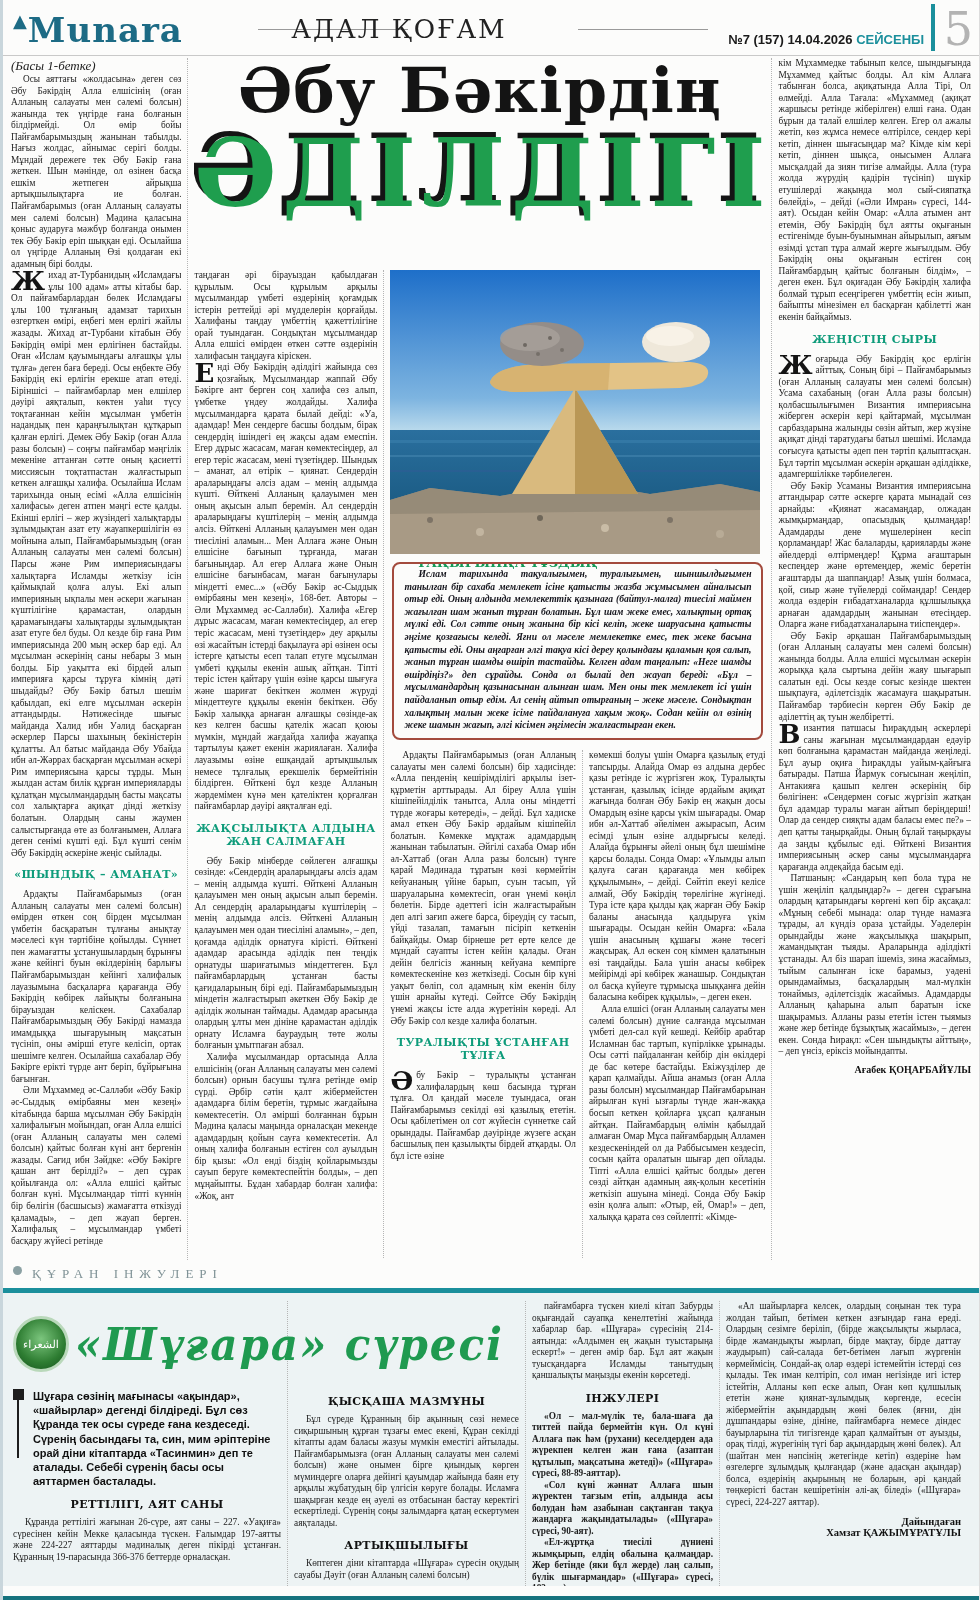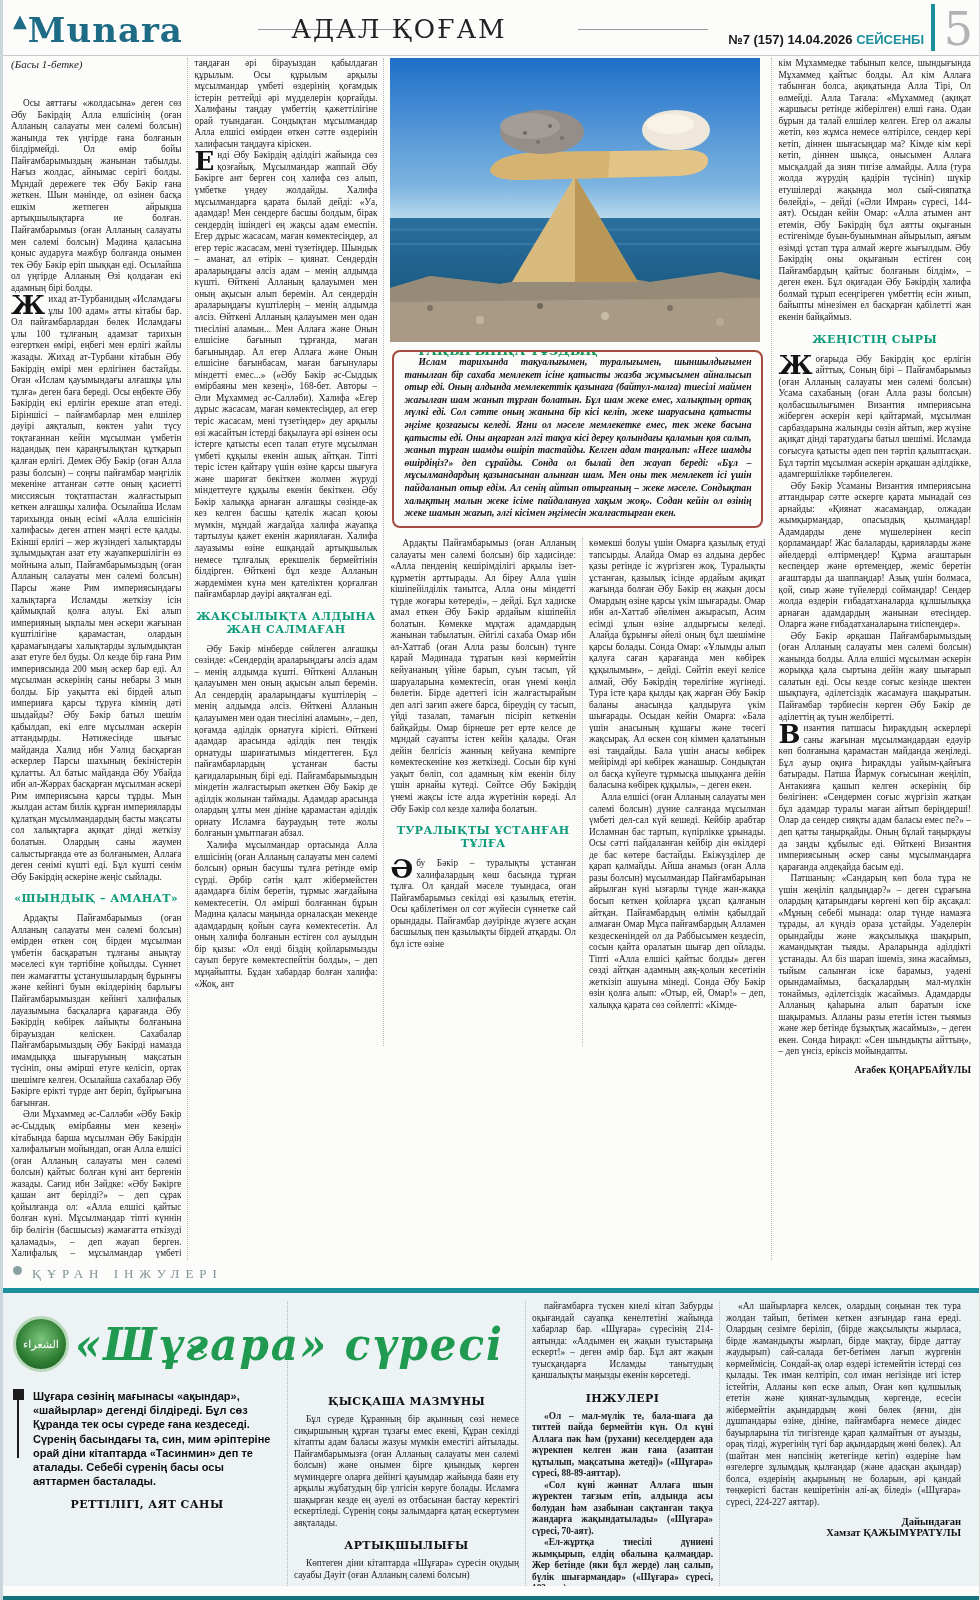--- a/index.html
+++ b/index.html
@@ -35,21 +35,21 @@
   .hl2 { font-family:"DejaVu Serif", serif; font-weight:bold; font-size:94px; line-height:98px;
          color:#1f9e4e; letter-spacing:6px; text-shadow:-5px -5px 0 #141414; }
   .center-row { display:flex; height:988px; }
   .colB { width:184px; height:100%; overflow:hidden; }
   .mid { width:382px; height:100%; }
   .colC { width:186px; height:100%; overflow:hidden; }
   .colD { width:184px; height:100%; overflow:hidden; }
 
   .p { font-size:9.3px; line-height:11.55px; text-align:justify; color:#1c1c1c; text-indent:12px; }
   .p.noind { text-indent:0; }
-  .continued { font-style:italic; font-size:11px; margin-bottom:28px; color:#222; }
+  .continued { font-style:italic; font-size:13px; margin-bottom:0; color:#222; }
   .dc { float:left; font-family:"DejaVu Serif", serif; font-weight:bold; font-size:26px;
         line-height:22px; padding-right:3px; color:#141414; }
   h4.sec { font-family:"DejaVu Serif", serif; font-weight:bold; font-size:11px; letter-spacing:.5px;
         color:#0e9b7a; text-align:center; margin:9px 0 8px; }
 
   .photo-wrap { height:284px; margin-bottom:8px; }
   .tuz-box { position:relative; border:2px solid #a34b3e; border-radius:8px; padding:4px 10px 8px;
         margin:6px 2px 10px; height:178px; overflow:hidden; }
   .tuz-title { position:absolute; top:-9px; left:14px; background:#fcfcfb; padding:0 8px;
         font-family:"DejaVu Serif", serif; font-weight:bold; font-size:13px; color:#149a57; }
@@ -111,20 +111,24 @@
     <div class="colA">
       <div class="continued">(Басы 1-бетке)</div>
       <p class="p">Осы аяттағы «жолдасына» деген сөз Әбу Бәкірдің Алла елшісінің (оған Алланың салауаты мен сәлемі болсын) жанында тек үңгірде ғана болғанын білдірмейді. Ол өмір бойы Пайғамбарымыздың жанынан табылды. Нағыз жолдас, айнымас серігі болды. Мұндай дережеге тек Әбу Бәкір ғана жеткен. Шын мәнінде, ол өзінен басқа ешкім жетпеген айрықша артықшылықтарға ие болған. Пайғамбарымыз (оған Алланың салауаты мен сәлемі болсын) Мәдина қаласына қоныс аударуға мәжбүр болғанда онымен тек Әбу Бәкір еріп шыққан еді. Осылайша ол үңгірде Алланың Өзі қолдаған екі адамның бірі болды.</p>
       <p class="p noind"><span class="dc">Ж</span><span>ихад ат-Турбанидың «Исламдағы ұлы 100 адам» атты кітабы бар. Ол пайғамбарлардан бөлек Исламдағы ұлы 100 тұлғаның адамзат тарихын өзгерткен өмірі, еңбегі мен ерлігі жайлы жазады. Жихад ат-Турбани кітабын Әбу Бәкірдің өмірі мен ерлігінен бастайды. Оған «Ислам қауымындағы алғашқы ұлы тұлға» деген баға береді. Осы еңбекте Әбу Бәкірдің екі ерлігін ерекше атап өтеді. Біріншісі – пайғамбарлар мен елшілер дәуірі аяқталып, көктен уаһи түсу тоқтағаннан кейін мұсылман үмбетін надандық пен қараңғылықтан құтқарып қалған ерлігі. Демек Әбу Бәкір (оған Алла разы болсын) – соңғы пайғамбар мәңгілік мекеніне аттанған сәтте оның қасиетті миссиясын тоқтатпастан жалғастырып кеткен алғашқы халифа. Осылайша Ислам тарихында оның есімі «Алла елшісінің халифасы» деген атпен мәңгі есте қалды. Екінші ерлігі – жер жүзіндегі халықтарды зұлымдықтан азат ету жауапкершілігін өз мойнына алып, Пайғамбарымыздың (оған Алланың салауаты мен сәлемі болсын) Парсы және Рим империясындағы халықтарға Исламды жеткізу ісін қаймықпай қолға алуы. Екі алып империяның ықпалы мен әскери жағынан күштілігіне қарамастан, олардың қарамағындағы халықтарды зұлымдықтан азат етуге бел буды. Ол кезде бір ғана Рим империясында 200 мың әскер бар еді. Ал мұсылман әскерінің саны небары 3 мың болды. Бір уақытта екі бірдей алып империяға қарсы тұруға кімнің дәті шыдайды? Әбу Бәкір батыл шешім қабылдап, екі елге мұсылман әскерін аттандырды. Нәтижесінде шығыс майданда Халид ибн Уәлид басқарған әскерлер Парсы шахының бекіністерін құлатты. Ал батыс майданда Әбу Убайда ибн әл-Жәррах басқарған мұсылман әскері Рим империясына қарсы тұрды. Мың жылдан астам билік құрған империяларды құлатқан мұсылмандардың басты мақсаты сол халықтарға ақиқат дінді жеткізу болатын. Олардың саны жаумен салыстырғанда өте аз болғанымен, Аллаға деген сенімі күшті еді. Бұл күшті сенім Әбу Бәкірдің әскеріне жеңіс сыйлады.</span></p>
       <h4 class="sec">«ШЫНДЫҚ – АМАНАТ»</h4>
       <p class="p">Ардақты Пайғамбарымыз (оған Алланың салауаты мен сәлемі болсын) өмірден өткен соң бірден мұсылман үмбетін басқаратын тұлғаны анықтау мәселесі күн тәртібіне қойылды. Сүннет пен жамағатты ұстанушылардың бұрынғы және кейінгі буын өкілдерінің барлығы Пайғамбарымыздан кейінгі халифалық лауазымына басқаларға қарағанда Әбу Бәкірдің көбірек лайықты болғанына бірауыздан келіскен. Сахабалар Пайғамбарымыздың Әбу Бәкірді намазда имамдыққа шығаруының мақсатын түсініп, оны әмірші етуге келісіп, ортақ шешімге келген. Осылайша сахабалар Әбу Бәкірге ерікті түрде ант беріп, бұйрығына бағынған.</p>
       <p class="p">Әли Мұхаммед әс-Салләби «Әбу Бәкір әс-Сыддық өмірбаяны мен кезеңі» кітабында барша мұсылман Әбу Бәкірдің халифалығын мойындап, оған Алла елшісі (оған Алланың салауаты мен сәлемі болсын) қайтыс болған күні ант бергенін жазады. Сағид ибн Зәйдке: «Әбу Бәкірге қашан ант берілді?» – деп сұрақ қойылғанда ол: «Алла елшісі қайтыс болған күні. Мұсылмандар тіпті күннің бір бөлігін (басшысыз) жамағатта өткізуді қаламады», – деп жауап берген. Халифалық – мұсылмандар үмбеті басқару жүйесі ретінде</p>
     </div>
 
     <div class="center gut">
+      <div class="headline">
+        <div class="hl1">Әбу Бәкірдің</div>
+        <div class="hl2">ӘДІЛДІГІ</div>
+      </div>
       <div class="center-row">
         <div class="colB">
           <p class="p noind">таңдаған әрі бірауыздан қабылдаған құрылым. Осы құрылым арқылы мұсылмандар үмбеті өздерінің қоғамдық істерін реттейді әрі мүдделерін қорғайды. Халифаны таңдау үмбеттің қажеттілігіне орай туындаған. Сондықтан мұсылмандар Алла елшісі өмірден өткен сәтте өздерінің халифасын таңдауға кіріскен.</p>
           <p class="p noind"><span class="dc">Е</span><span>нді Әбу Бәкірдің әділдігі жайында сөз қозғайық. Мұсылмандар жаппай Әбу Бәкірге ант берген соң халифа сөз алып, үмбетке үндеу жолдайды. Халифа мұсылмандарға қарата былай дейді: «Уа, адамдар! Мен сендерге басшы болдым, бірақ сендердің ішіндегі ең жақсы адам емеспін. Егер дұрыс жасасам, маған көмектесіңдер, ал егер теріс жасасам, мені түзетіңдер. Шындық – аманат, ал өтірік – қиянат. Сендердің араларыңдағы әлсіз адам – менің алдымда күшті. Өйткені Алланың қалауымен мен оның ақысын алып беремін. Ал сендердің араларыңдағы күштілерің – менің алдымда әлсіз. Өйткені Алланың қалауымен мен одан тиесіліні аламын... Мен Аллаға және Оның елшісіне бағынып тұрғанда, маған бағыныңдар. Ал егер Аллаға және Оның елшісіне бағынбасам, маған бағынулары міндетті емес...» («Әбу Бәкір әс-Сыддық өмірбаяны мен кезеңі», 168-бет. Авторы – Әли Мұхаммед әс-Салләби). Халифа «Егер дұрыс жасасам, маған көмектесіңдер, ал егер теріс жасасам, мені түзетіңдер» деу арқылы өзі жасайтын істерді бақылауға әрі өзінен осы істерге қатысты есеп талап етуге мұсылман үмбеті құқылы екенін ашық айтқан. Тіпті теріс істен қайтару үшін өзіне қарсы шығуға және шариғат бекіткен жолмен жүруді міндеттеуге құқылы екенін бекіткен. Әбу Бәкір халыққа арнаған алғашқы сөзінде-ақ кез келген басшы қателік жасап қоюы мүмкін, мұндай жағдайда халифа жауапқа тартылуы қажет екенін жариялаған. Халифа лауазымы өзіне ешқандай артықшылық немесе тұлғалық ерекшелік бермейтінін білдірген. Өйткені бұл кезде Алланың жәрдемімен күнә мен қателіктен қорғалған пайғамбарлар дәуірі аяқталған еді.</span></p>
           <h4 class="sec">ЖАҚСЫЛЫҚТА АЛДЫНА ЖАН САЛМАҒАН</h4>
           <p class="p">Әбу Бәкір мінберде сөйлеген алғашқы сөзінде: «Сендердің араларыңдағы әлсіз адам – менің алдымда күшті. Өйткені Алланың қалауымен мен оның ақысын алып беремін. Ал сендердің араларыңдағы күштілерің – менің алдымда әлсіз. Өйткені Алланың қалауымен мен одан тиесіліні аламын», – деп, қоғамда әділдік орнатуға кірісті. Өйткені адамдар арасында әділдік пен теңдік орнатуды шариғатымыз міндеттеген. Бұл пайғамбарлардың ұстанған басты қағидаларының бірі еді. Пайғамбарымыздың міндетін жалғастырып әкеткен Әбу Бәкір де әділдік жолынан таймады. Адамдар арасында олардың ұлты мен дініне қарамастан әділдік орнату Исламға баураудың төте жолы болғанын ұмытпаған абзал.</p>
           <p class="p">Халифа мұсылмандар ортасында Алла елшісінің (оған Алланың салауаты мен сәлемі болсын) орнын басушы тұлға ретінде өмір сүрді. Әрбір сәтін қалт жібермейстен адамдарға білім беретін, тұрмыс жағдайына көмектесетін. Ол әмірші болғаннан бұрын Мәдина қаласы маңында орналасқан мекенде адамдардың қойын сауға көмектесетін. Ал оның халифа болғанын естіген сол ауылдың бір қызы: «Ол енді біздің қойларымызды сауып беруге көмектеспейтін болды», – деп мұңайыпты. Бұдан хабардар болған халифа: «Жоқ, ант</p>
         </div>
         <div class="mid gut">
           <div class="photo-wrap">
@@ -214,33 +218,34 @@
             <div class="script-title">«Шұғара» сүресі</div>
           </div>
           <div class="intro">
             <div class="sq">
                 <i></i>
                 <u></u>
               </div>
             <div class="intro-text">Шұғара сөзінің мағынасы «ақындар», «шайырлар» дегенді білдіреді. Бұл сөз Құранда тек осы сүреде ғана кездеседі. Сүренің басындағы та, син, мим әріптеріне орай діни кітаптарда «Тасинмин» деп те аталады. Себебі сүренің басы осы аяттармен басталады.</div>
           </div>
           <h5 class="qh">РЕТТІЛІГІ, АЯТ САНЫ</h5>
+          <p class="qp">Құранда реттілігі жағынан 26-сүре, аят саны – 227. «Уақиға» сүресінен кейін Мекке қаласында түскен. Ғалымдар 197-аятты және 224-227 аяттарды мәдиналық деген пікірді ұстанған. Құранның 19-парасында 366-376 беттерде орналасқан.</p>
         </div>
         <div class="qc2 gut">
           <div style="height:84px;"></div>
           <h5 class="qh">ҚЫСҚАША МАЗМҰНЫ</h5>
           <p class="qp">Бұл сүреде Құранның бір ақынның сөзі немесе сиқыршының құрған тұзағы емес екені, Құран секілді кітапты адам баласы жазуы мүмкін еместігі айтылады. Пайғамбарымызға (оған Алланың салауаты мен сәлемі болсын) және онымен бірге қиындық көрген мүминдерге оларға дейінгі қауымдар жайында баян ету арқылы жұбатудың бір үлгісін көруге болады. Исламға шақырған кезде ең әуелі өз отбасынан бастау керектігі ескертіледі. Сүренің соңы залымдарға қатаң ескертумен аяқталады.</p>
           <h5 class="qh">АРТЫҚШЫЛЫҒЫ</h5>
           <p class="qp">Көптеген діни кітаптарда «Шұғара» сүресін оқудың сауабы Дәуіт (оған Алланың сәлемі болсын)</p>
         </div>
         <div class="qc3 gut">
           <p class="qp noind">пайғамбарға түскен киелі кітап Забурды оқығандай сауапқа кенелтетіні жайында хабарлар бар. «Шұғара» сүресінің 214-аятында: «Алдымен ең жақын туыстарыңа ескерт!» – деген әмір бар. Бұл аят жақын туысқандарға Исламды танытудың қаншалықты маңызды екенін көрсетеді.</p>
           <h5 class="qh">ІНЖУЛЕРІ</h5>
           <p class="qp b">«Ол – мал-мүлік те, бала-шаға да титтей пайда бермейтін күн. Ол күні Аллаға пәк һәм (рухани) кеселдерден ада жүрекпен келген жан ғана (азаптан құтылып, мақсатына жетеді)» («Шұғара» сүресі, 88-89-аяттар).</p>
-          <p class="qp b">«Сол күні жәннат Аллаға шын жүректен тағзым етіп, алдында асы болудан һәм азабынан сақтанған тақуа жандарға жақындатылады» («Шұғара» сүресі, 70-аят).</p>
+          <p class="qp b">«Сол күні жәннат Аллаға шын жүректен тағзым етіп, алдында асы болудан һәм азабынан сақтанған тақуа жандарға жақындатылады» («Шұғара» сүресі, 90-аят).</p>
           <p class="qp b">«Ел-жұртқа тиесілі дүниені жымқырып, елдің обалына қалмаңдар. Жер бетінде (яки бұл жерде) лаң салып, бүлік шығармаңдар» («Шұғара» сүресі, 183-аят).</p>
         </div>
         <div class="qc4 gut">
           <p class="qp">«Ал шайырларға келсек, олардың соңынан тек тура жолдан тайып, бетімен кеткен азғындар ғана ереді. Олардың сезімге беріліп, (бірде жақсылықты жырласа, бірде жамандықты жырлап, бірде мақтау, бірде даттау жаудырып) сай-салада бет-бетімен лағып жүргенін көрмеймісің. Сондай-ақ олар өздері істемейтін істерді сөз қылады. Тек иман келтіріп, сол иман негізінде игі істер істейтін, Алланы көп еске алып, Оған көп құлшылық ететін және қиянат-зұлымдық көргенде, есесін жібермейтін ақындардың жөні бөлек (яғни, дін дұшпандары өзіне, дініне, пайғамбарға немесе діндес бауырларына тіл тигізгенде қарап қалмайтын от ауызды, орақ тілді, жүрегінің түгі бар ақындардың жөні бөлек). Ал (шайтан мен нәпсінің жетегінде кетіп) өздеріне һәм өзгелерге зұлымдық қылғандар (және адасқан ақындар) болса, өздерінің ақырының не боларын, әрі қандай төңкерісті бастан кешіретінін әлі-ақ біледі» («Шұғара» сүресі, 224-227 аяттар).</p>
           <div class="q-byline">
             <div>Дайындаған</div>
             <div>Хамзат ҚАЖЫМҰРАТҰЛЫ</div>
           </div>
         </div>
       </div>

